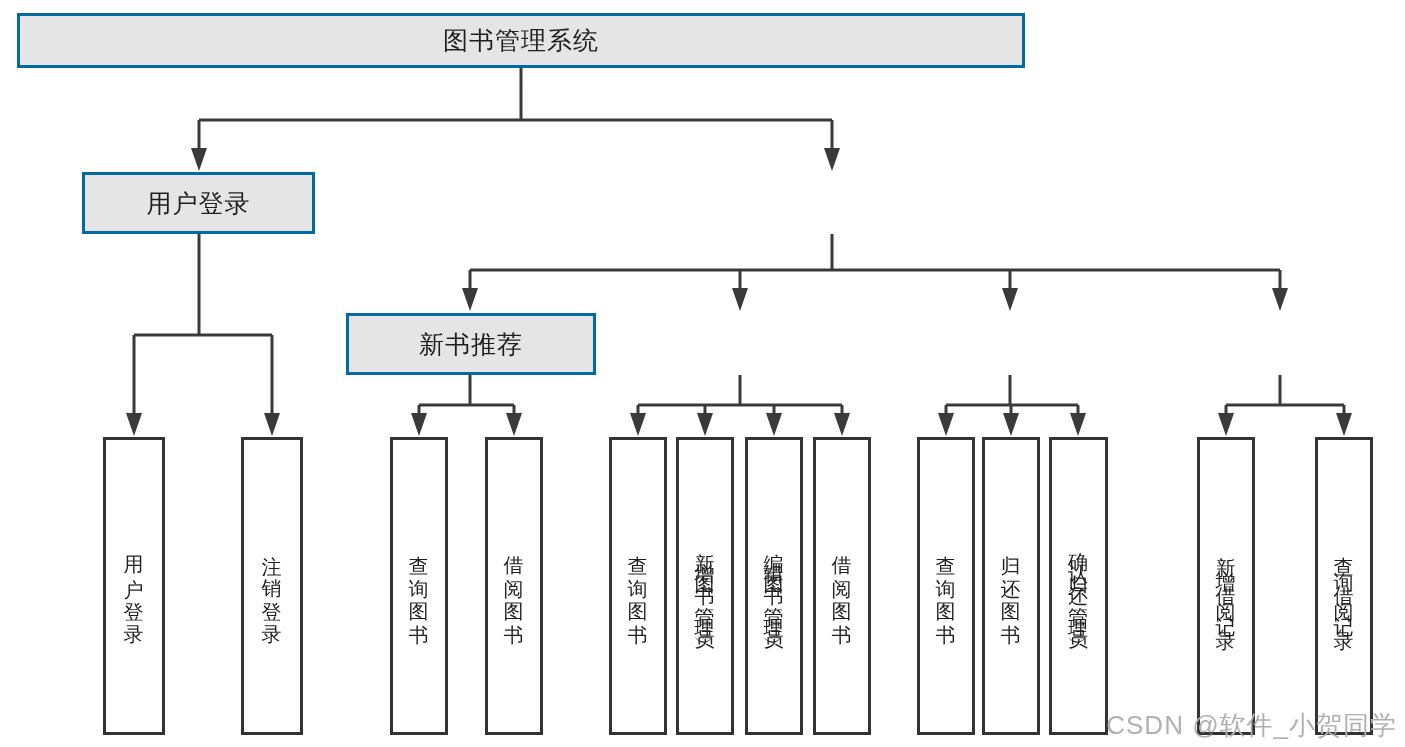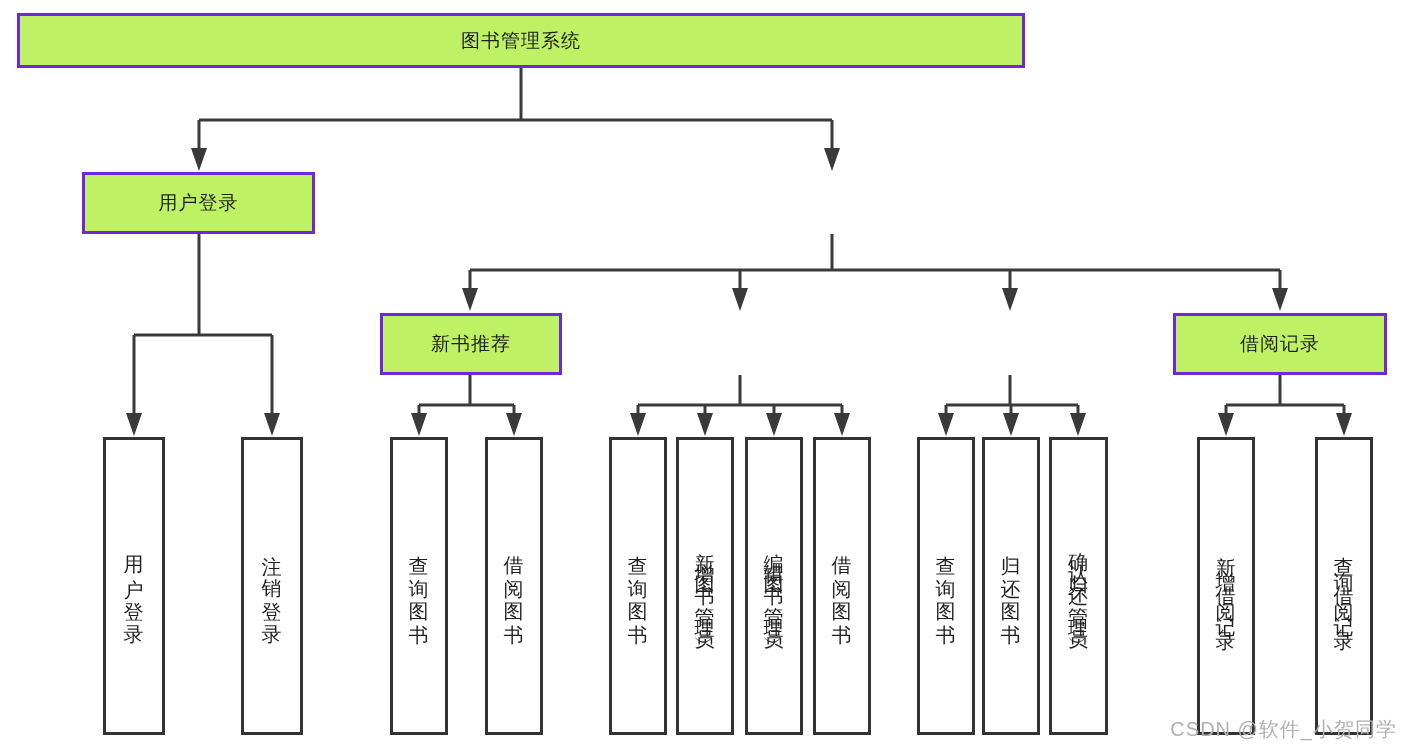--- a/index.html
+++ b/index.html
@@ -2,36 +2,36 @@
 <html><head>
 <meta charset="utf-8">
 <style>
   html,body{margin:0;padding:0;background:#ffffff;}
   .stage{
     position:relative;width:1405px;height:747px;background:#ffffff;
     font-family:"Liberation Sans", sans-serif;color:#1f1f1f;overflow:hidden;
   }
   svg.wires{position:absolute;left:0;top:0;width:1405px;height:747px;}
   .node{
-    position:absolute;background:#bef264;border:3px solid #6d28d9;
+    position:absolute;background:#e5e5e5;border:3px solid #0369a1;
     display:flex;align-items:center;justify-content:center;
-    font-size:19px;letter-spacing:1px;box-sizing:border-box;white-space:nowrap;
+    font-size:25px;letter-spacing:1px;box-sizing:border-box;white-space:nowrap;
   }
   .vbox{
     position:absolute;background:#ffffff;border:3px solid #333333;
     display:flex;align-items:center;justify-content:center;box-sizing:border-box;
   }
   .vtext{
     writing-mode:vertical-rl;font-size:20px;line-height:1;
     letter-spacing:11px;color:#1f1f1f;
   }
   .vtext.short{letter-spacing:23px;}
   .vtext.mid{letter-spacing:15px;}
   .watermark{
-    position:absolute;right:8px;bottom:4px;font-size:20px;color:#b0b0b0;
+    position:absolute;right:8px;bottom:4px;font-size:26px;color:#b0b0b0;
     letter-spacing:1px;white-space:nowrap;
   }
 </style>
 </head>
 <body>
 
 <div class="stage">
 
   <svg class="wires" viewBox="0 0 1405 747">
     <g stroke="#3a3a3a" stroke-width="3" fill="none">
@@ -70,22 +70,21 @@
       <polygon points="1070,413 1086,413 1078,436"></polygon>
       <polygon points="1218,413 1234,413 1226,436"></polygon>
       <polygon points="1336,413 1352,413 1344,436"></polygon>
     </g>
   </svg>
 
   <div class="node" style="left:17px;top:13px;width:1008px;height:55px">图书管理系统</div>
 
   <div class="node" style="left:82px;top:172px;width:233px;height:62px">用户登录</div>
 
-  <div class="node" style="left:380px;top:313px;width:182px;height:62px">新书推荐</div>
-  <div class="node" style="left:1173px;top:313px;width:214px;height:62px">借阅记录</div>
+  <div class="node" style="left:346px;top:313px;width:250px;height:62px">新书推荐</div>
 
   <div class="vbox" style="left:103px;top:437px;width:62px;height:298px">
     <span class="vtext short">用户登录</span>
   </div>
   <div class="vbox" style="left:241px;top:437px;width:62px;height:298px">
     <span class="vtext short">注销登录</span>
   </div>
 
   <div class="vbox" style="left:390px;top:437px;width:58px;height:298px">
     <span class="vtext short">查询图书</span>

